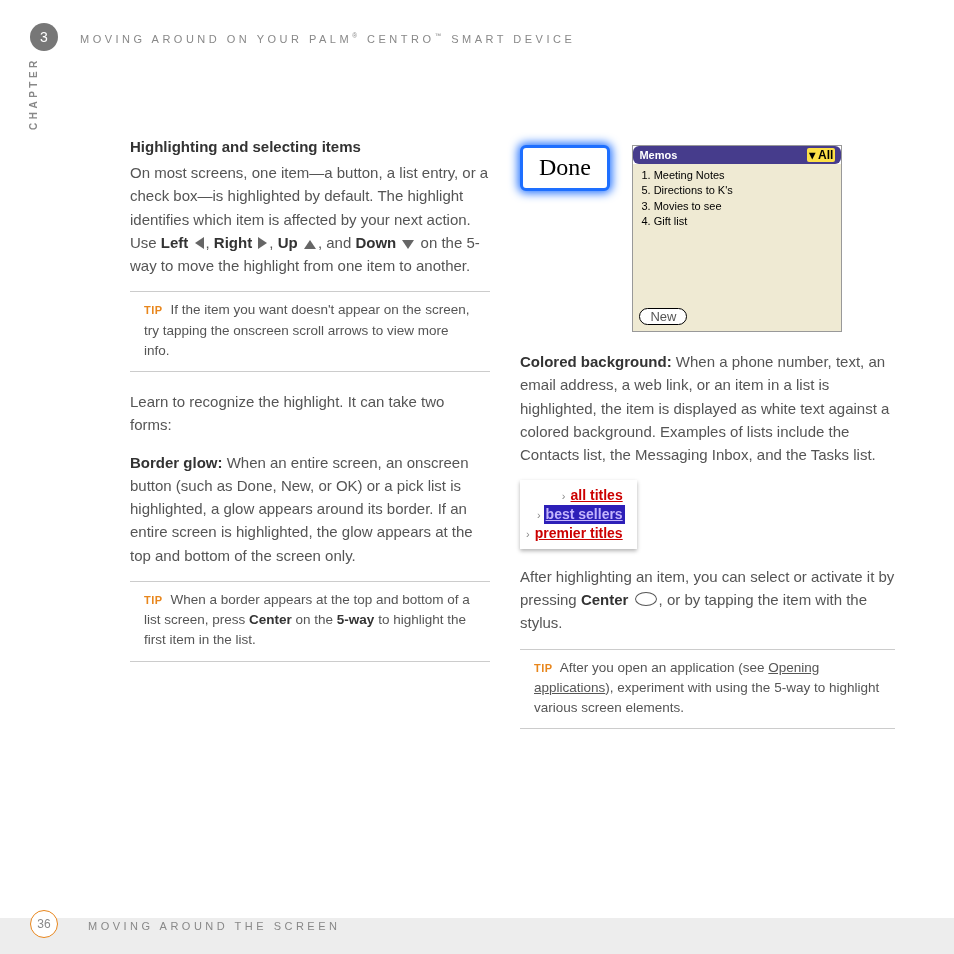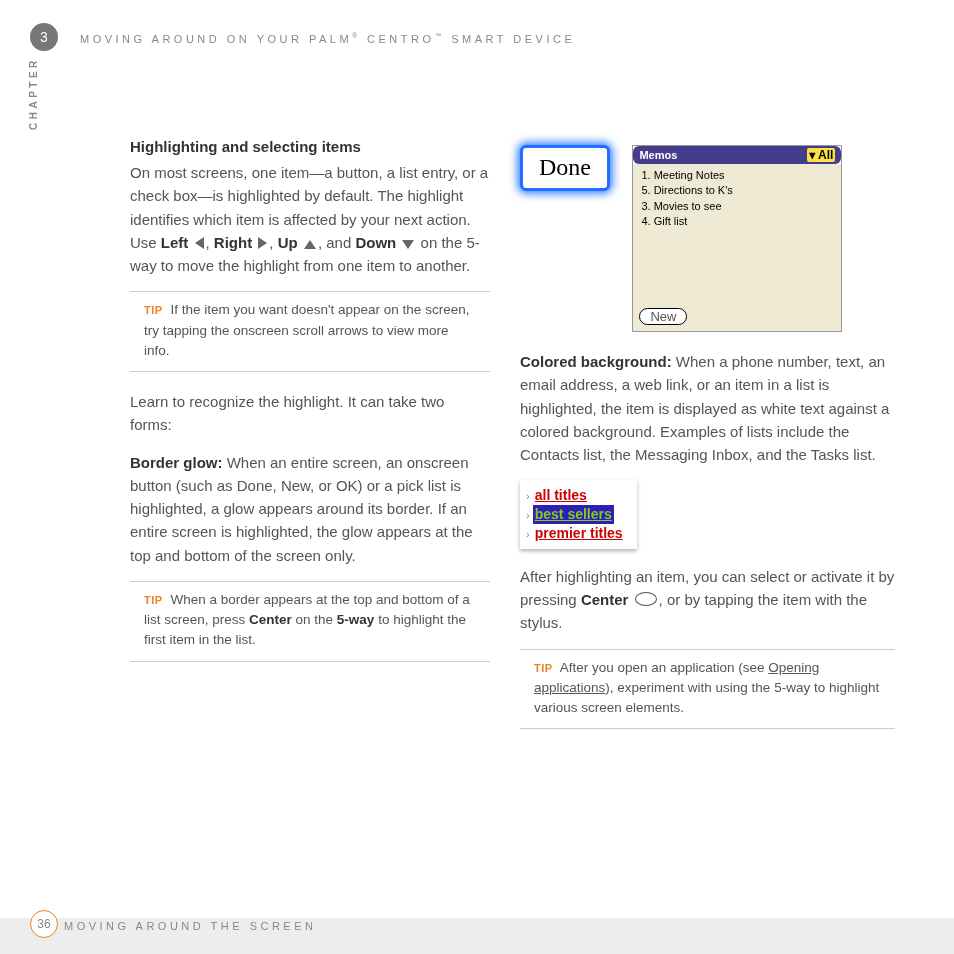--- a/index.html
+++ b/index.html
@@ -159,31 +159,32 @@
     font-size:13px;
     background:#fff;
   }
   
   .picker {
     display:inline-block;
     background:#fff;
     box-shadow: 0 2px 4px rgba(0,0,0,0.3);
     padding: 6px 12px 6px 6px;
     font-size:14px;
+    text-align:right;
   }
   .picker-item {
     font-weight:bold;
     color:#C00;
     text-decoration:underline;
     padding:0 2px;
     line-height:1.35;
   }
   .picker-item.sel {
     background:#2D1FB8;
-    color:#84cc16;
+    color:#c4b5fd;
     display:inline-block;
   }
   .picker-row::before{
     content:"› ";
     color:#888;
     font-size:11px;
   }
   
   .footer-band {
     position:absolute;
@@ -199,21 +200,21 @@
     border:1.5px solid #E8861C;
     border-radius:50%;
     color:#888;
     font-size:12px;
     display:flex;align-items:center;justify-content:center;
     background:#fff;
   }
   .footer-line {
     position:absolute;
     bottom:22px;
-    left:64px;
+    left:88px;
     font-size:11px;
     letter-spacing:3.5px;
     color:#888;
     margin-top:39px;
   }
   .link { color:#555; text-decoration:underline; }
   sup { font-size:0.6em; vertical-align:super;}
 </style>
 </head>
 <body>

